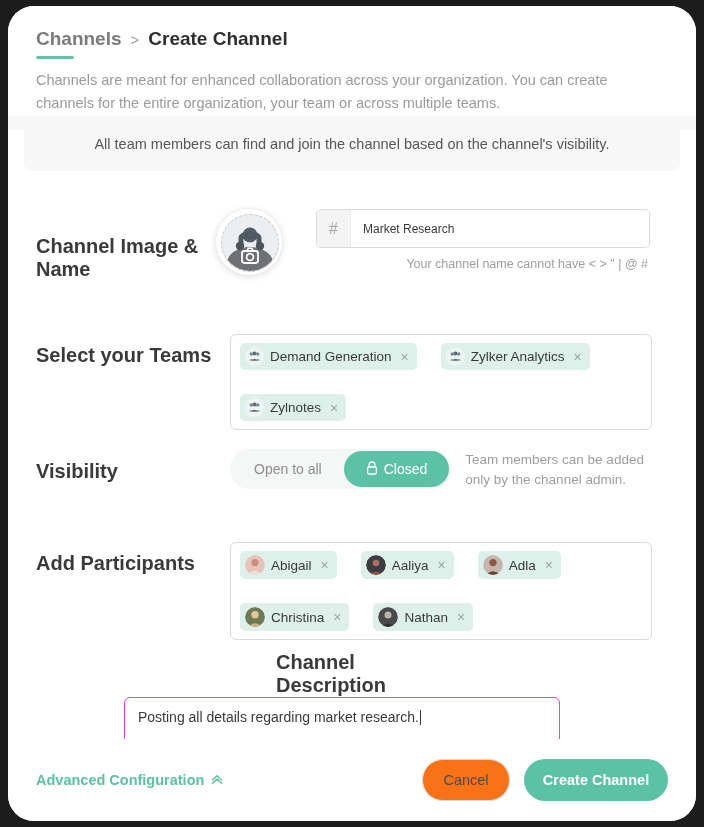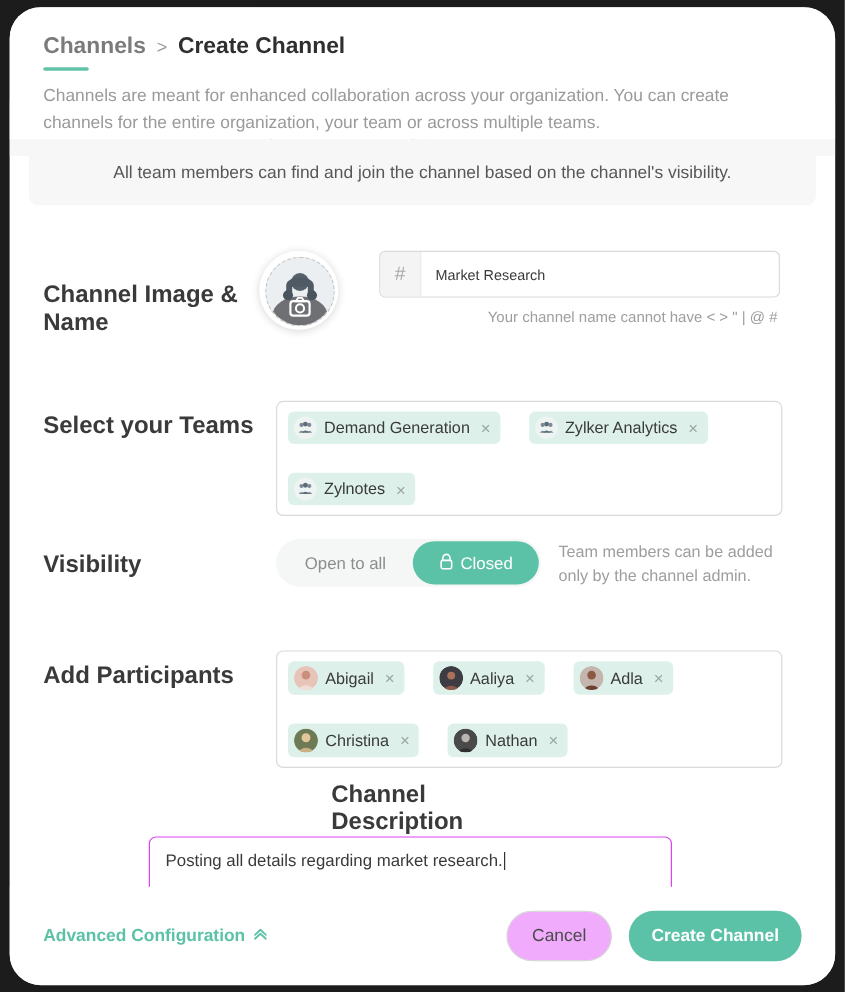--- a/index.html
+++ b/index.html
@@ -147,21 +147,21 @@
   }
   .advcfg{
     display:flex;align-items:center;gap:6px;
     font-size:14.5px;font-weight:700;color:#5cc2a7;cursor:pointer;
   }
   .fspacer{flex:1;}
   .btn{
     height:42px;border-radius:21px;display:flex;align-items:center;justify-content:center;
     font-size:14.5px;box-sizing:border-box;cursor:pointer;
   }
-  .btn.cancel{width:88px;border:1px solid #d8d8d8;background:#f0abfc;color:#4a4a4a;margin-right:14px;}
+  .btn.cancel{width:88px;border:1px solid #d8d8d8;background:#f97316;color:#4a4a4a;margin-right:14px;}
   .btn.create{width:144px;background:#5cc2a7;color:#fff;font-weight:700;}
 </style>
 </head>
 <body>
 
 <div class="window">
 
   <div class="tabstrip">
     <div class="tab">
         <span>Organization</span>

